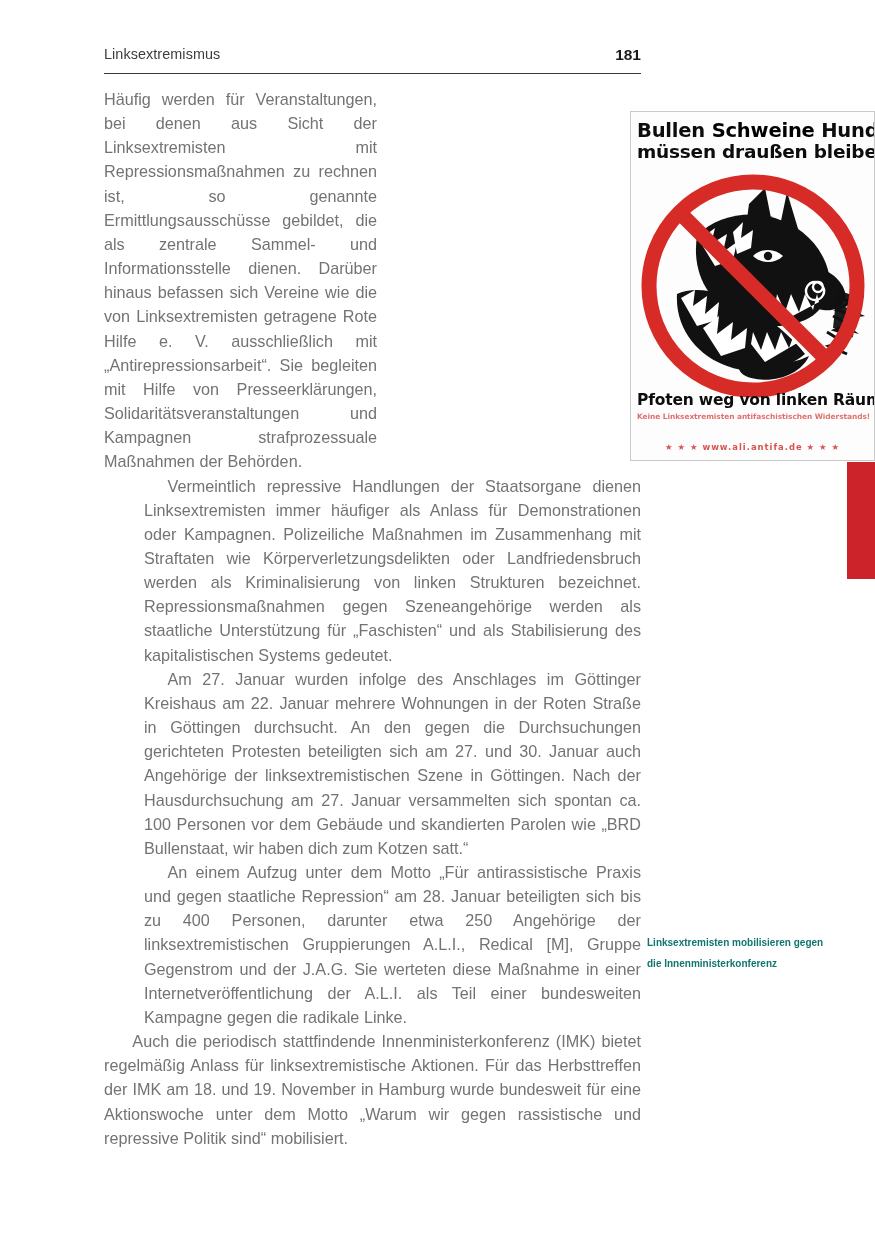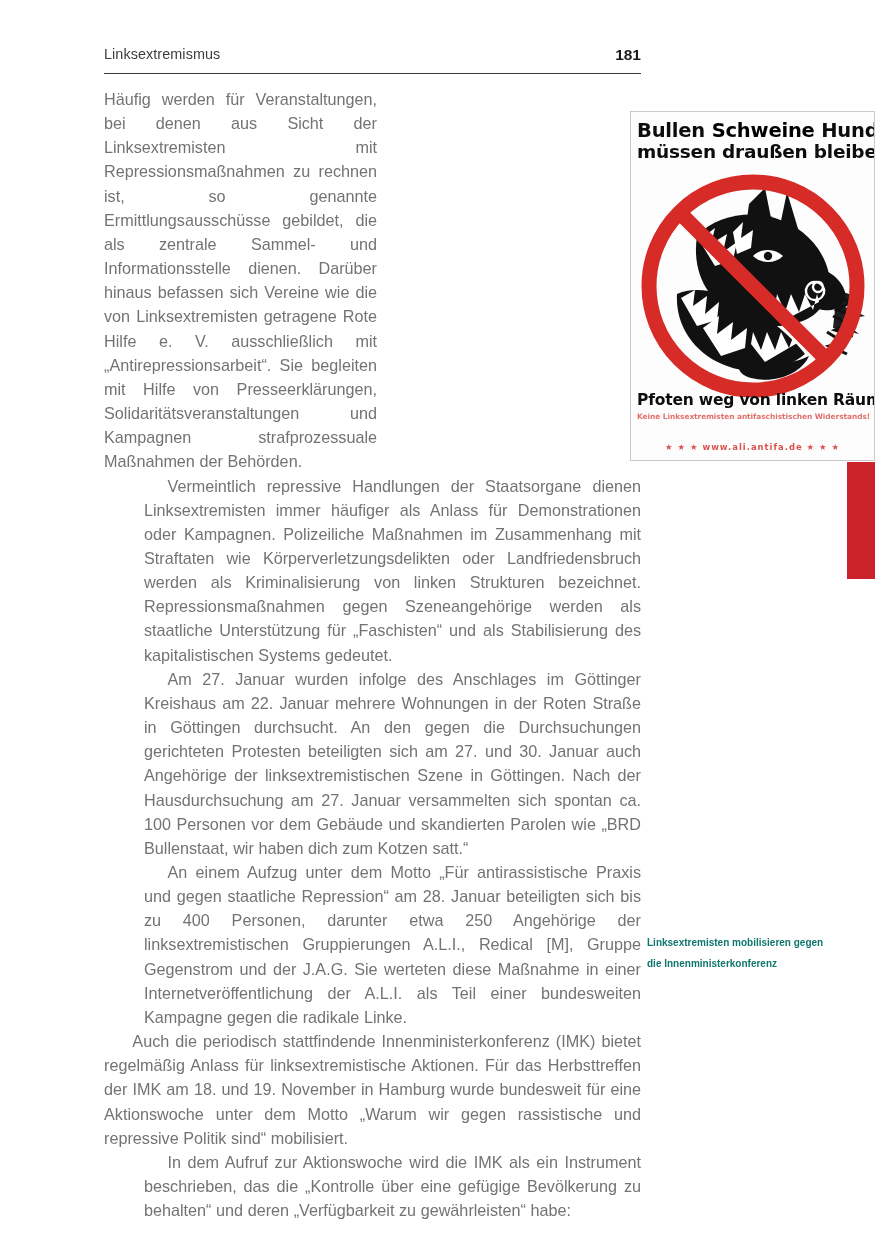--- a/index.html
+++ b/index.html
@@ -256,18 +256,17 @@
 </figure>
 
 <div id="main-column">
   <div id="poster-float"></div>
 
   <p class="para">Häufig werden für Veranstaltungen, bei denen aus Sicht der Linksextremisten mit Repressionsmaßnahmen zu rechnen ist, so genannte Ermittlungsausschüsse gebildet, die als zentrale Sammel- und Informationsstelle dienen. Darüber hinaus befassen sich Vereine wie die von Linksextremisten getragene Rote Hilfe e. V. ausschließlich mit „Antirepressionsarbeit“. Sie begleiten mit Hilfe von Presseerklärungen, Solidaritätsveranstaltungen und Kampagnen strafprozessuale Maßnahmen der Behörden.</p>
   <p class="para indent">Vermeintlich repressive Handlungen der Staatsorgane dienen Linksextremisten immer häufiger als Anlass für Demonstrationen oder Kampagnen. Polizeiliche Maßnahmen im Zusammenhang mit Straftaten wie Körperverletzungsdelikten oder Landfriedensbruch werden als Kriminalisierung von linken Strukturen bezeichnet. Repressionsmaßnahmen gegen Szeneangehörige werden als staatliche Unterstützung für „Faschisten“ und als Stabilisierung des kapitalistischen Systems gedeutet.</p>
   <p class="para indent">Am 27. Januar wurden infolge des Anschlages im Göttinger Kreishaus am 22. Januar mehrere Wohnungen in der Roten Straße in Göttingen durchsucht. An den gegen die Durchsuchungen gerichteten Protesten beteiligten sich am 27. und 30. Januar auch Angehörige der linksextremistischen Szene in Göttingen. Nach der Hausdurchsuchung am 27. Januar versammelten sich spontan ca. 100 Personen vor dem Gebäude und skandierten Parolen wie „BRD Bullenstaat, wir haben dich zum Kotzen satt.“</p>
   <p class="para indent">An einem Aufzug unter dem Motto „Für antirassistische Praxis und gegen staatliche Repression“ am 28. Januar beteiligten sich bis zu 400 Personen, darunter etwa 250 Angehörige der linksextremistischen Gruppierungen A.L.I., Redical [M], Gruppe Gegenstrom und der J.A.G. Sie werteten diese Maßnahme in einer Internetveröffentlichung der A.L.I. als Teil einer bundesweiten Kampagne gegen die radikale Linke.</p>
   <p class="para indent-wide"> Auch die periodisch stattfindende Innenministerkonferenz (IMK) bietet regelmäßig Anlass für linksextremistische Aktionen. Für das Herbsttreffen der IMK am 18. und 19. November in Hamburg wurde bundesweit für eine Aktionswoche unter dem Motto „Warum wir gegen rassistische und repressive Politik sind“ mobilisiert.</p>
-  <p class="para indent">In dem Aufruf zur Aktionswoche wird die IMK als ein Instrument beschrieben, das die „Kontrolle über eine gefügige Bevölkerung zu behalten“ und deren „Verfügbarkeit zu gewährleisten“ habe:</p>
 </div>
 
 <aside id="margin-note">Linksextremisten mobilisieren gegen die Innenministerkonferenz</aside>
 
 <div id="red-tab"></div>
 
 </body></html>

